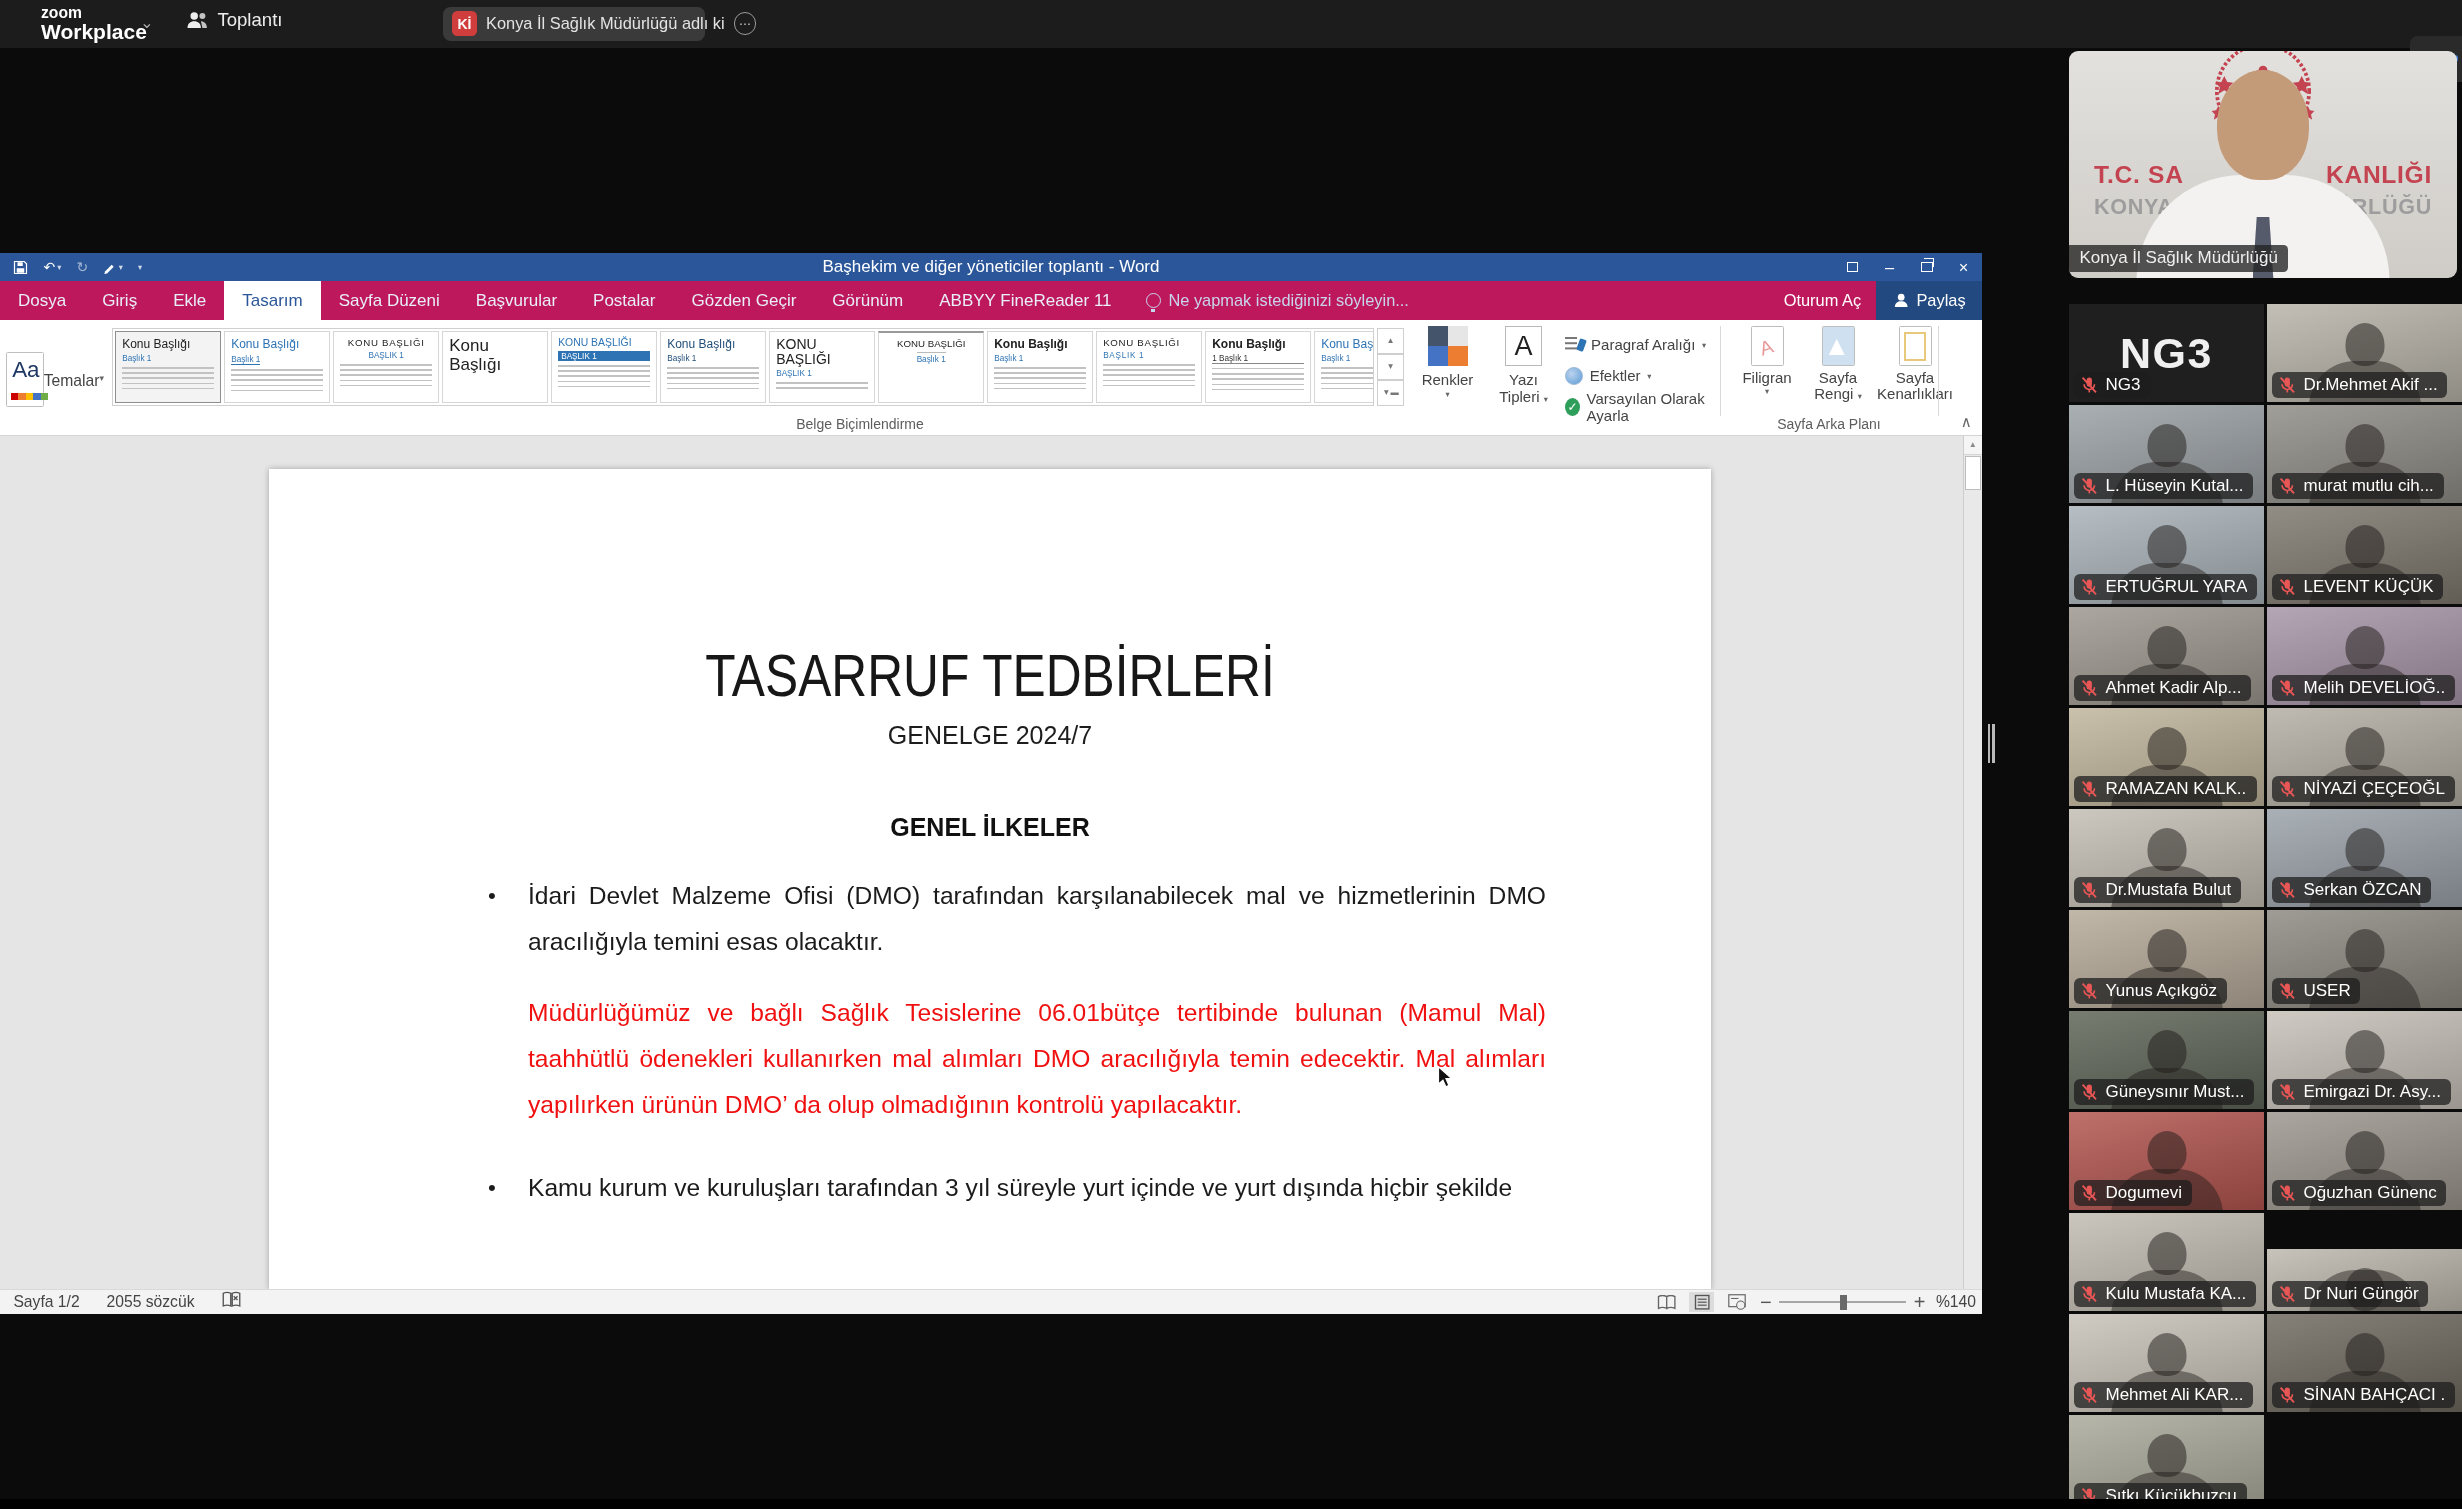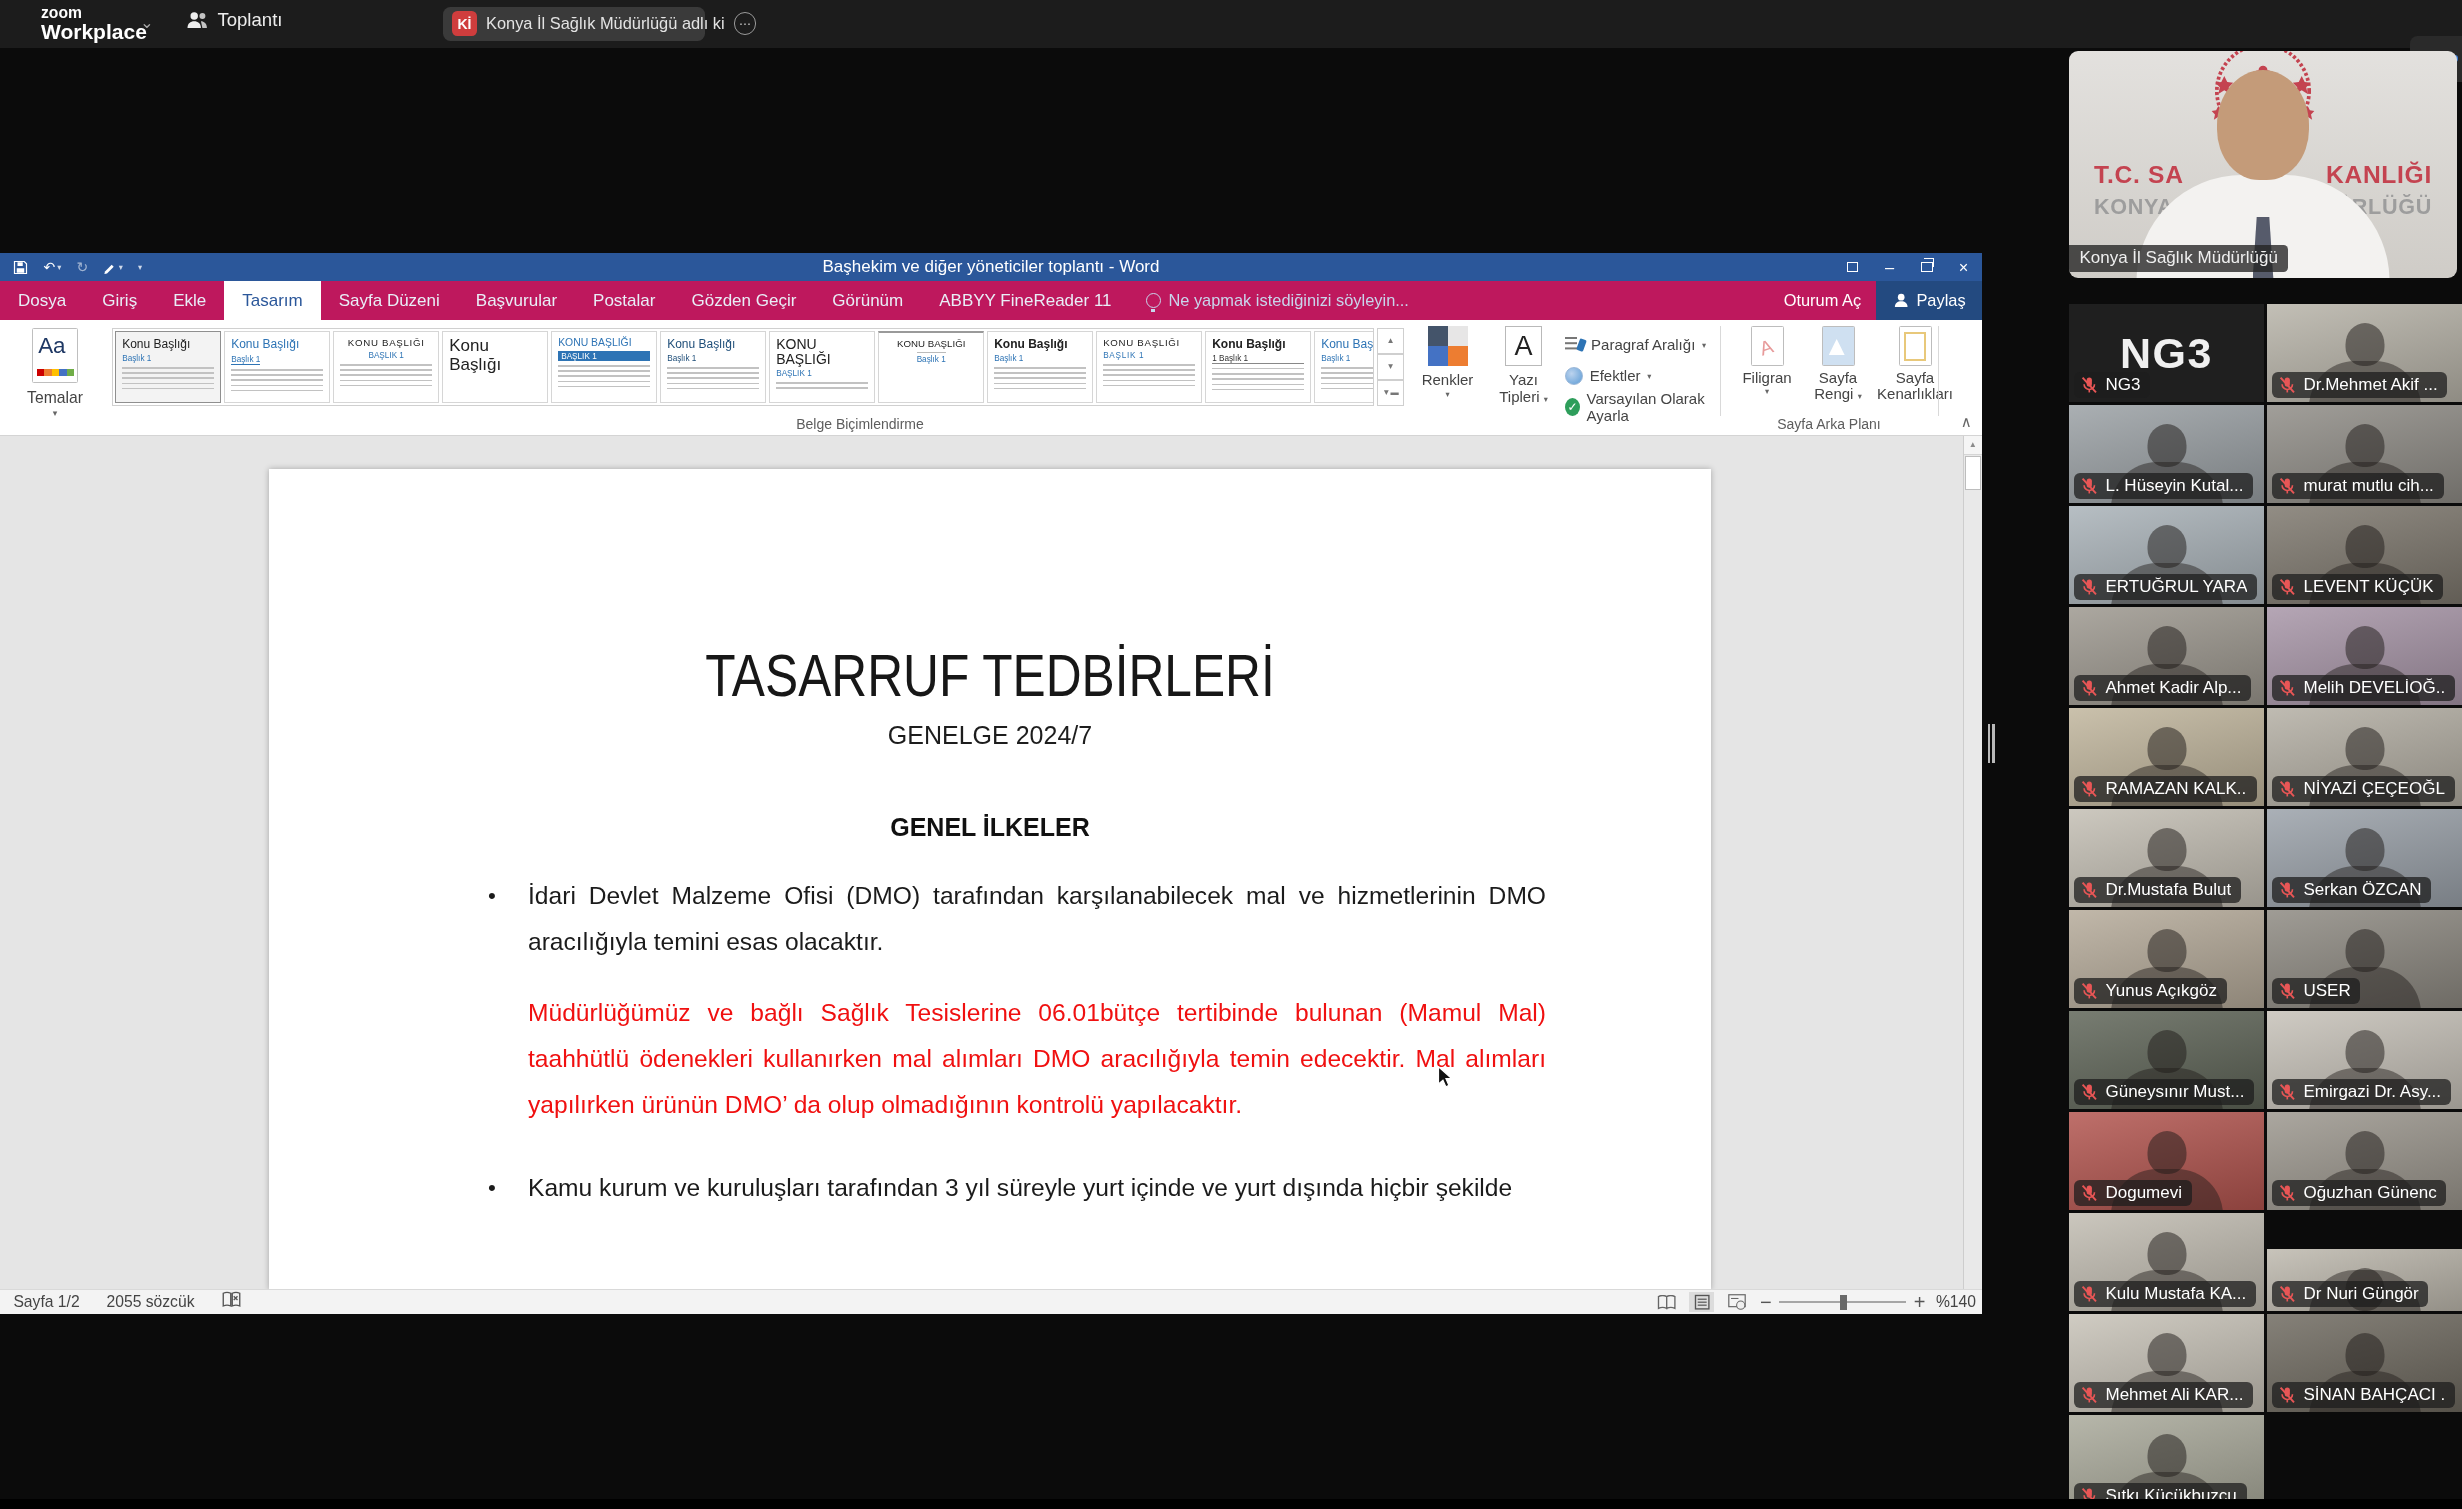--- a/index.html
+++ b/index.html
@@ -42,21 +42,21 @@
   .bulb { width:15px; height:15px; border-radius:50%; border:1.5px solid #c9d5ec; position:relative; }
   .bulb:before { content:""; position:absolute; left:3.7px; bottom:-5.2px; width:4.5px; height:3.7px; background:#c9d5ec; }
   .wtabs .right { position:absolute; right:0; top:0; height:39px; display:flex; align-items:center; }
   .signin { color:#fff; font-size:16.4px; padding:0 15px; }
   .sharebtn { height:39px; background:#234a80; color:#fff; font-size:16.4px; display:flex; align-items:center; gap:7.5px; padding:0 16.4px; }
 
   
   .ribbon { position:relative; height:116px; background:#fff; border-bottom:0.7px solid #d4d4d4; }
   .glabel { position:absolute; bottom:3px; font-size:14px; color:#5d5d5d; text-align:center; }
   .vsep { position:absolute; top:6px; bottom:19.4px; width:0.7px; background:#d9d9d9; }
-  .themes { position:absolute; left:6px; top:4.5px; width:98px; height:106px; display:flex; flex-direction:column; align-items:center; }
+  .themes { position:absolute; left:6px; top:4.5px; width:98px; height:106px; display:flex; flex-direction:row; align-items:center; }
   .themes .tico { width:46px; height:55px; background:#fff; border:0.7px solid #bfbfbf; border-radius:1.5px; position:relative; margin-top:3px; }
   .themes .tico .aa { font-size:22.4px; color:#1f3864; position:absolute; left:5.2px; top:4.5px; }
   .themes .tico .bar { position:absolute; left:3.7px; bottom:6px; width:37px; height:6.7px;
      background:linear-gradient(90deg,#c00 0 20%,#ed7d31 20% 40%,#ffc000 40% 60%,#4472c4 60% 80%,#70ad47 80% 100%); }
   .themes .tlab { font-size:15.7px; color:#444; margin-top:6px; }
   .themes .tcaret { font-size:9px; color:#666; margin-top:1.5px; }
 
   .gallery { position:absolute; left:112px; top:7.5px; width:1262px; height:78px; border:0.7px solid #d0d0d0; background:#fff; display:flex; gap:3px; padding:2.2px; overflow:hidden; }
   .card { flex:0 0 106px; height:72px; background:#fff; border:0.7px solid #d6d6d6; padding:5.2px 6px; overflow:hidden; }
   .card.sel { border:1.5px solid #8f8f8f; background:#f3f3f3; }

